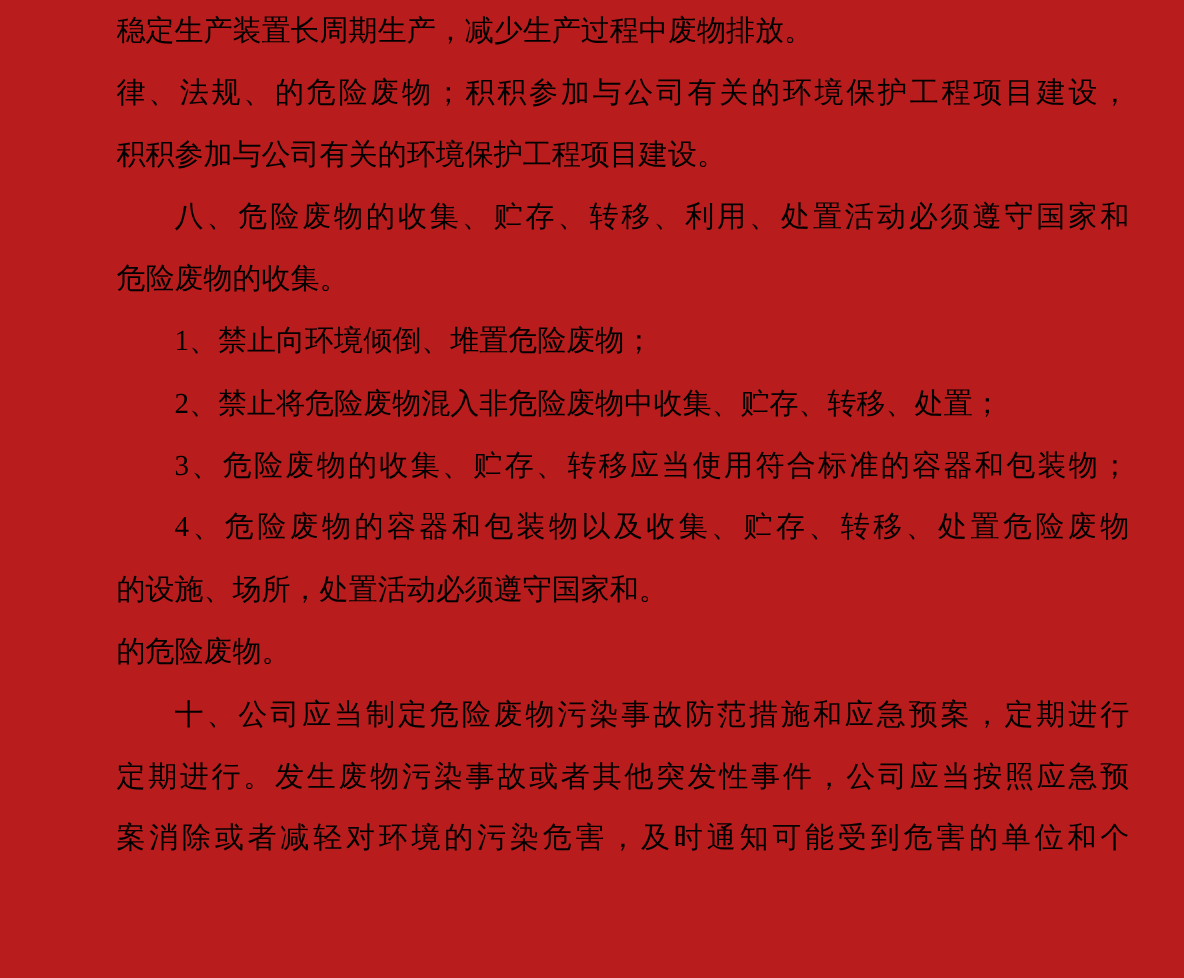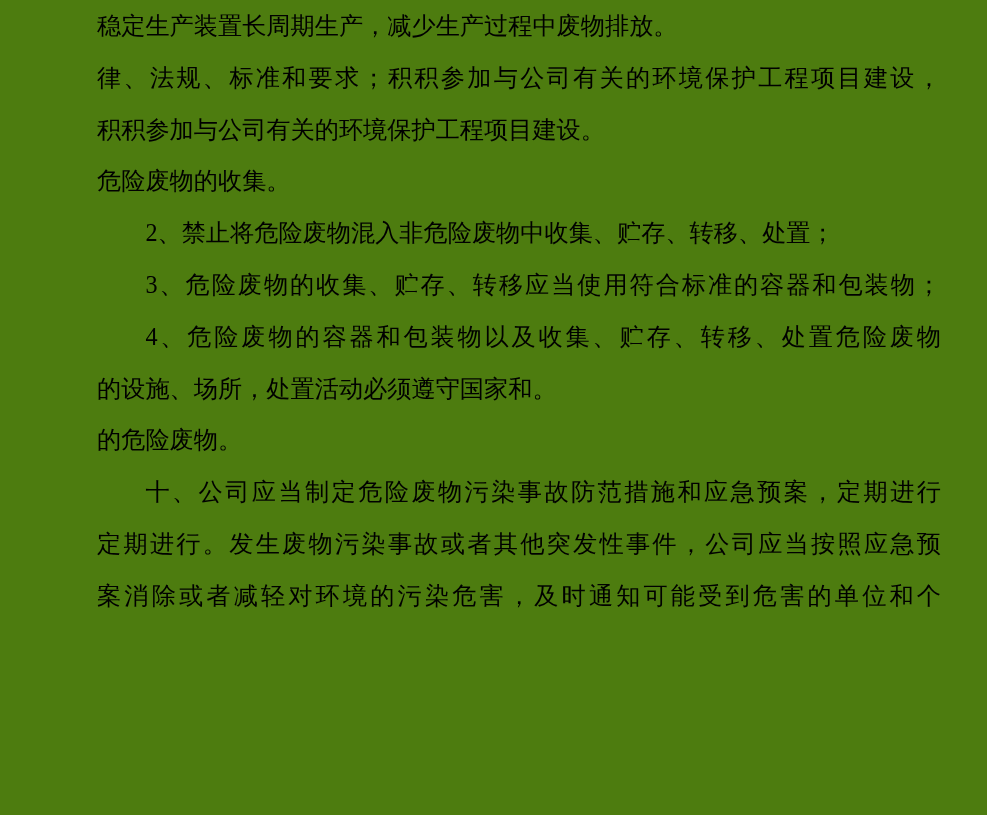--- a/index.html
+++ b/index.html
@@ -10,21 +10,21 @@
   body {
     width: 987px;
     height: 815px;
     overflow: hidden;
   }
   .page {
     box-sizing: border-box;
     width: 987px;
     height: 815px;
     padding: 0 46px 0 97px;
-    background: #4d7c0f;
+    background: #b91c1c;
     color: #000000;
     font-family: "Liberation Serif", "DejaVu Serif", serif;
     font-size: 24.2px;
     line-height: 51.8px;
   }
   .doc-line {
     height: 51.8px;
     overflow: hidden;
     text-align: left;
   }
@@ -39,23 +39,25 @@
   .doc-line.plain {
     white-space: nowrap;
   }
 </style>
 </head>
 <body>
 
 <div class="page">
   <div id="doc-body">
       <div class="doc-line plain">稳定生产装置长周期生产，减少生产过程中废物排放。</div>
-      <div class="doc-line justify">律、法规、标准和要求；积积参加与公司有关的环境保护工程项目建设，</div>
+      <div class="doc-line justify">律、法规、的危险废物；积积参加与公司有关的环境保护工程项目建设，</div>
       <div class="doc-line plain">积积参加与公司有关的环境保护工程项目建设。</div>
+      <div class="doc-line indent justify">八、危险废物的收集、贮存、转移、利用、处置活动必须遵守国家和</div>
       <div class="doc-line plain">危险废物的收集。</div>
+      <div class="doc-line indent plain">1、禁止向环境倾倒、堆置危险废物；</div>
       <div class="doc-line indent plain">2、禁止将危险废物混入非危险废物中收集、贮存、转移、处置；</div>
       <div class="doc-line indent justify">3、危险废物的收集、贮存、转移应当使用符合标准的容器和包装物；</div>
       <div class="doc-line indent justify">4、危险废物的容器和包装物以及收集、贮存、转移、处置危险废物</div>
       <div class="doc-line plain">的设施、场所，处置活动必须遵守国家和。</div>
       <div class="doc-line plain">的危险废物。</div>
       <div class="doc-line indent justify">十、公司应当制定危险废物污染事故防范措施和应急预案，定期进行</div>
       <div class="doc-line justify">定期进行。发生废物污染事故或者其他突发性事件，公司应当按照应急预</div>
       <div class="doc-line justify">案消除或者减轻对环境的污染危害，及时通知可能受到危害的单位和个</div>
     </div>
 </div>

